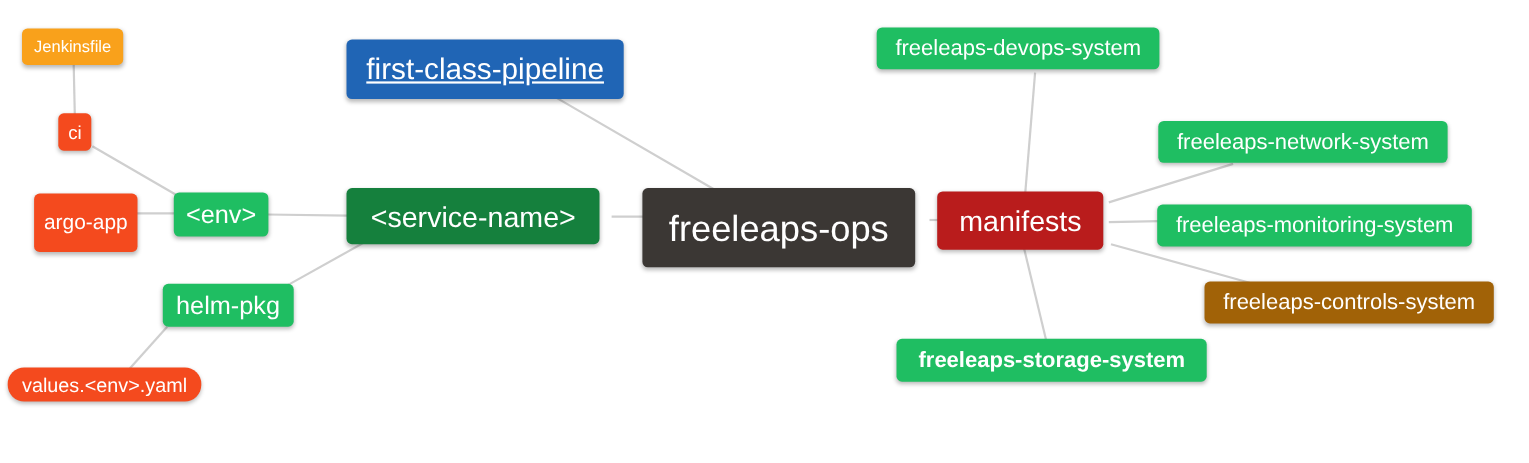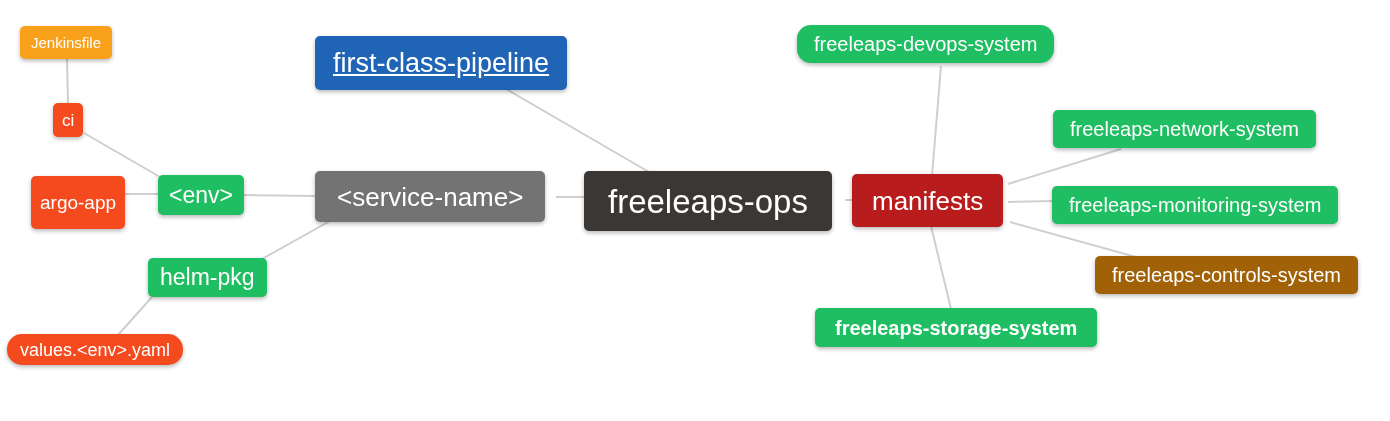--- a/index.html
+++ b/index.html
@@ -24,21 +24,21 @@
     align-items: center;
     justify-content: center;
     white-space: nowrap;
     color: #ffffff;
     border-radius: 5px;
     box-shadow: 0 2px 4px rgba(0,0,0,0.28);
     box-sizing: border-box;
     line-height: 1;
   }
   
-  .n-root      { left: 584px;  top: 171px; height: 60px; padding: 0 24px; font-size: 33px; }
+  .n-root      { left: 584px;  top: 171px; height: 72px; padding: 0 24px; font-size: 33px; }
   .n-fcp       { left: 315px;  top: 36px;  height: 54px; padding: 0 18px; font-size: 27px; }
   .n-service   { left: 315px;  top: 171px; height: 51px; padding: 0 22px; font-size: 26px; }
   .n-manifests { left: 852px;  top: 174px; height: 53px; padding: 0 20px; font-size: 26px; }
   .n-env       { left: 158px;  top: 175px; height: 40px; padding: 0 11px; font-size: 23px; }
   .n-helm      { left: 148px;  top: 258px; height: 39px; padding: 0 12px; font-size: 23px; }
   .n-ci        { left: 53px;   top: 103px; height: 34px; padding: 0 9px;  font-size: 17px; }
   .n-argo      { left: 31px;   top: 176px; height: 53px; padding: 0 9px;  font-size: 19px; }
   .n-jenkins   { left: 20px;   top: 26px;  height: 33px; padding: 16px 11px; font-size: 15px; }
   .n-values    { left: 7px;    top: 334px; height: 31px; padding: 0 13px; font-size: 18px; }
   .n-devops    { left: 797px;  top: 25px;  height: 38px; padding: 0 17px; font-size: 20px; }
@@ -78,27 +78,27 @@
   <div class="node n-argo" style="background: rgb(244, 74, 30);">argo-app</div>
 
   <div class="node n-env" style="background: rgb(31, 190, 98);">&lt;env&gt;</div>
 
   <div class="node n-helm" style="background: rgb(31, 190, 98);">helm-pkg</div>
 
   <div class="node n-values" style="background: rgb(244, 74, 30); border-radius: 15px;">values.&lt;env&gt;.yaml</div>
 
   <div class="node n-fcp" style="background: rgb(32, 101, 181); text-decoration: underline;">first-class-pipeline</div>
 
-  <div class="node n-service" style="background: #737373;">&lt;service-name&gt;</div>
+  <div class="node n-service" style="background: #15803d;">&lt;service-name&gt;</div>
 
   <div class="node n-root" style="background: rgb(59, 55, 52);">freeleaps-ops</div>
 
   <div class="node n-manifests" style="background: #b91c1c;">manifests</div>
 
-  <div class="node n-devops" style="background: rgb(31, 190, 98); border-radius: 14px;">freeleaps-devops-system</div>
+  <div class="node n-devops" style="background: rgb(31, 190, 98);">freeleaps-devops-system</div>
 
   <div class="node n-network" style="background: rgb(31, 190, 98);">freeleaps-network-system</div>
 
   <div class="node n-monitor" style="background: rgb(31, 190, 98);">freeleaps-monitoring-system</div>
 
   <div class="node n-controls" style="background: #a16207; margin-left: 34px;">freeleaps-controls-system</div>
 
   <div class="node n-storage" style="background: rgb(31, 190, 98);">freeleaps-storage-system</div>
 
 </div>

